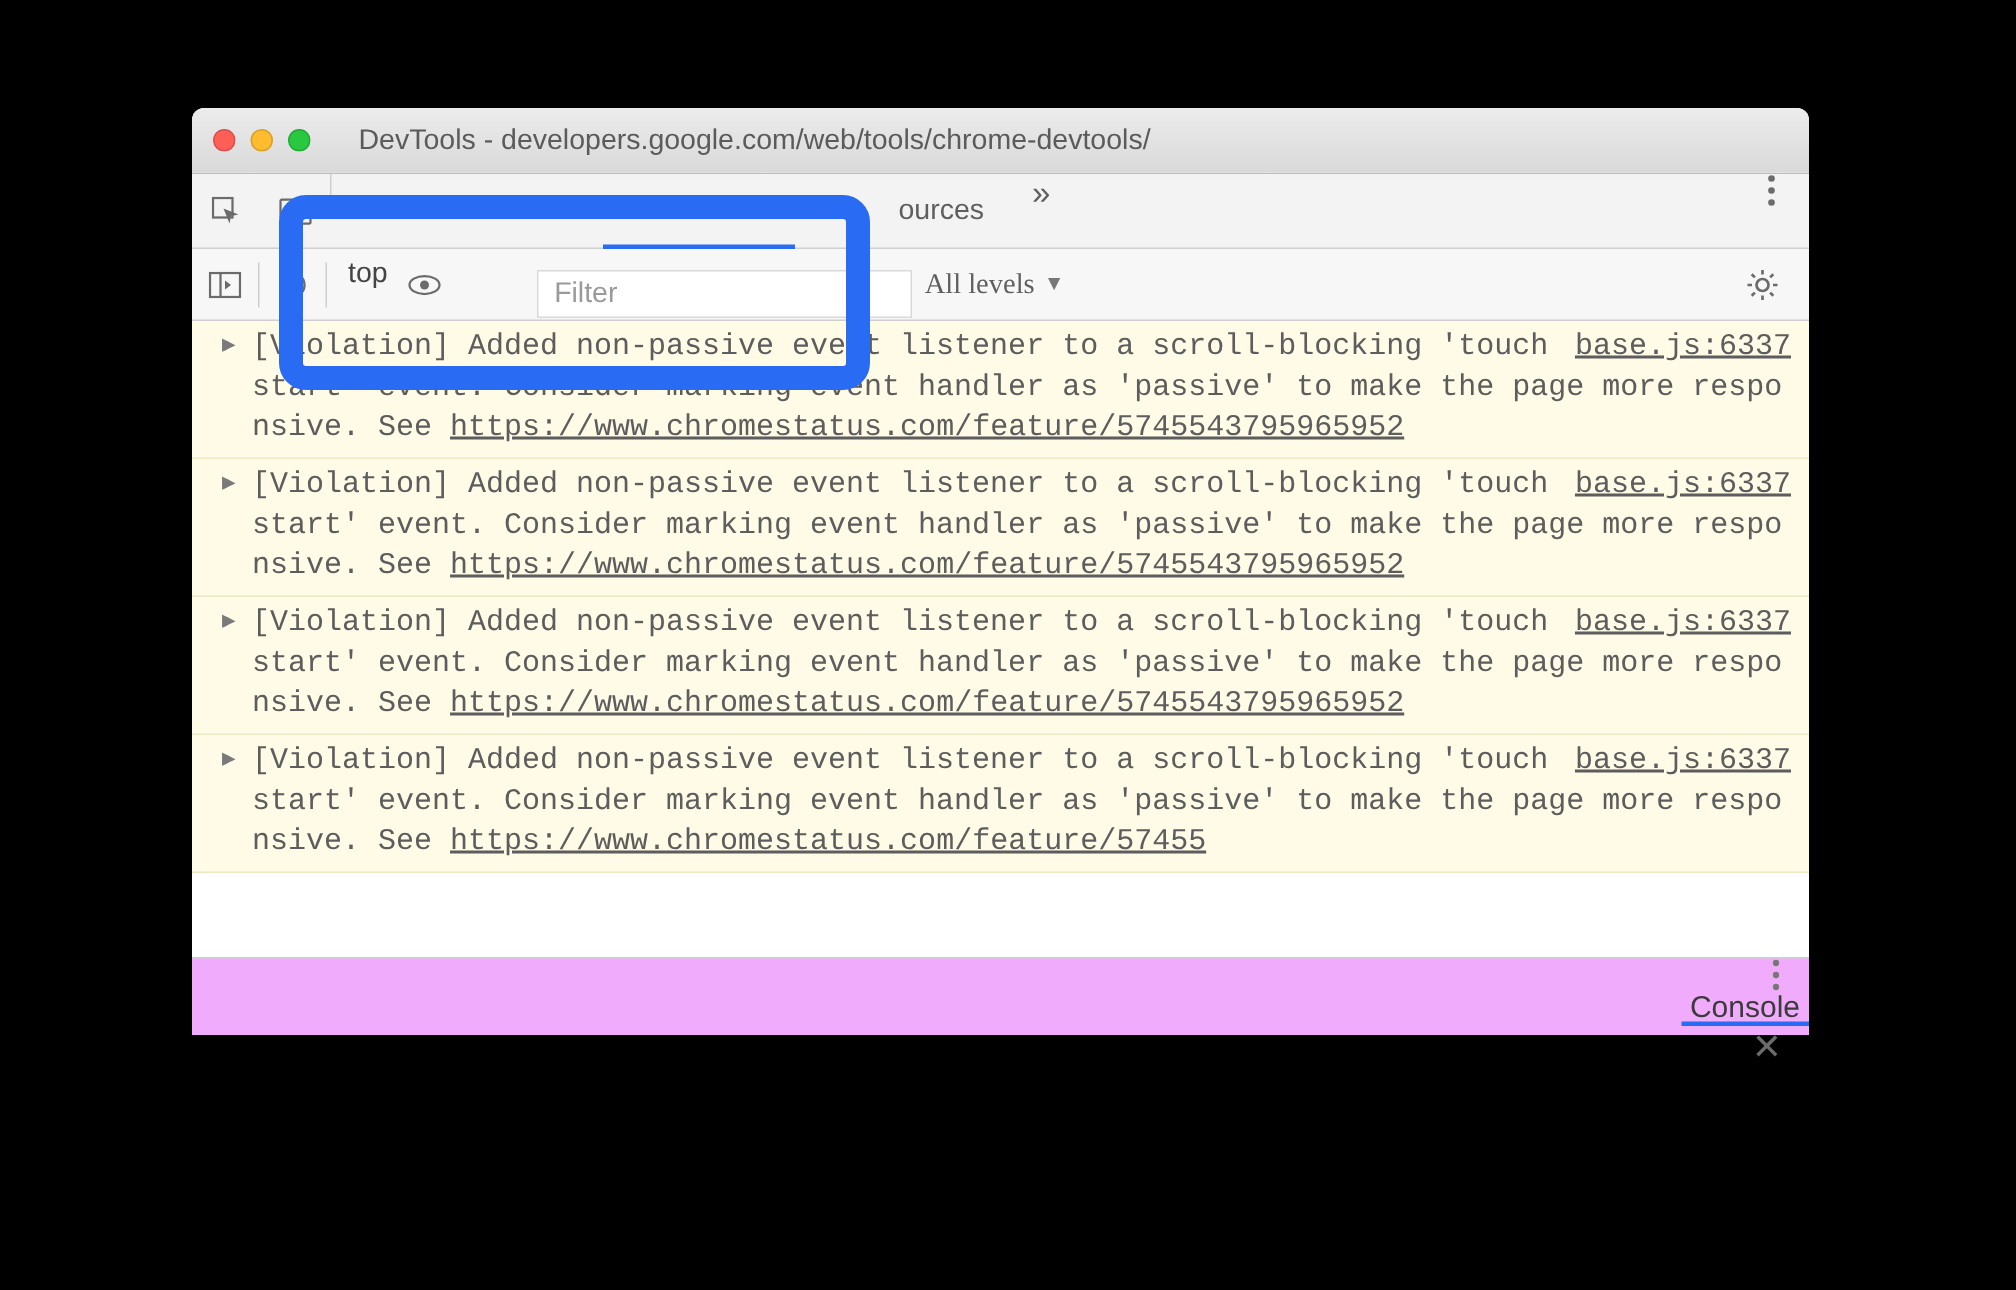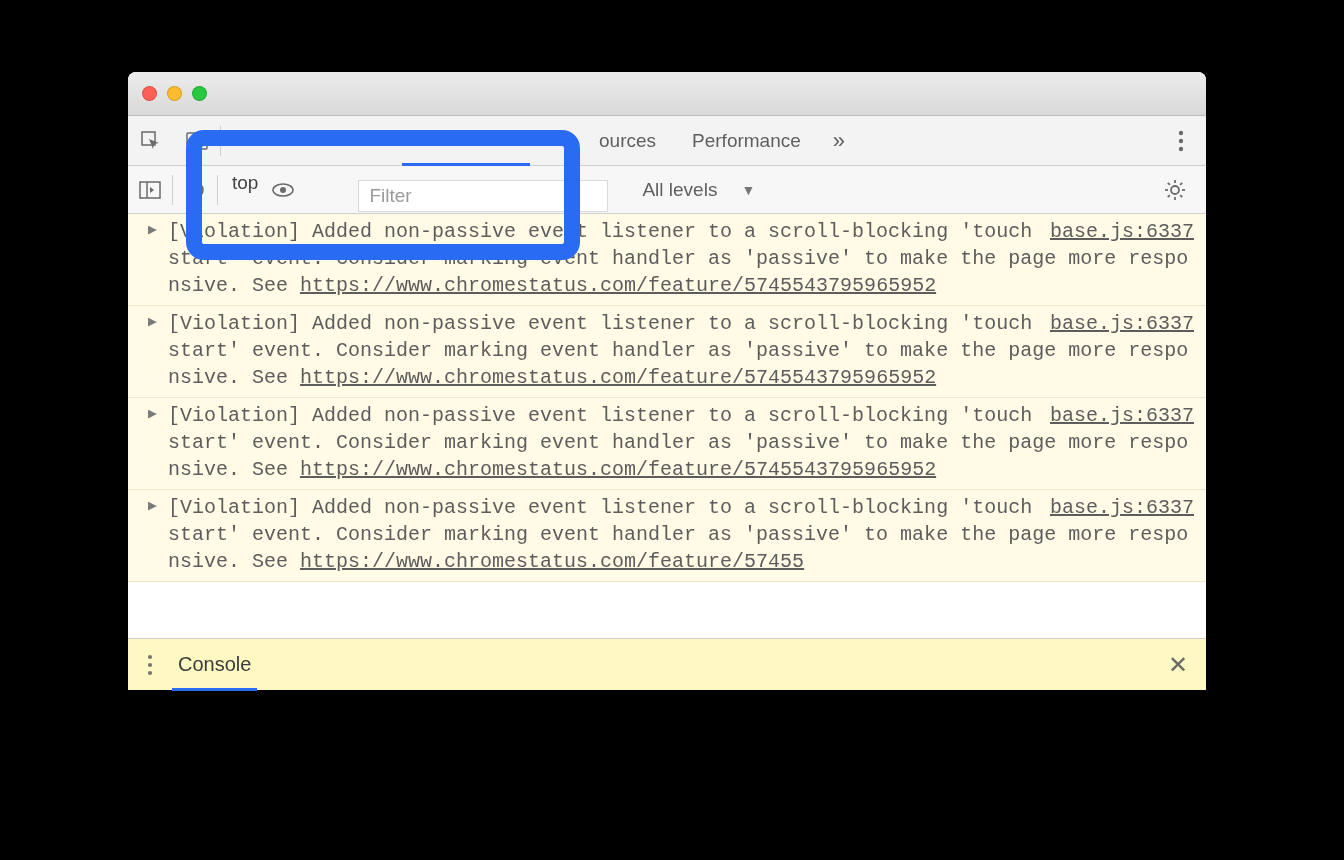--- a/index.html
+++ b/index.html
@@ -38,21 +38,20 @@
   .dot.red    { background: #ff5f57; }
   .dot.yellow { background: #febc2e; }
   .dot.green  { background: #28c840; }
   .title { flex: 1; text-align: left; padding-left: 22px; color: #5b5b5b; font-size: 19px; white-space: nowrap; overflow: hidden; text-overflow: ellipsis; }
 
   .toolbar1 {
     height: 50px;
     background: #f3f3f3;
     border-bottom: 1px solid #cfcfcf;
     display: flex;
-    align-items: center;
     font-size: 19px;
     color: #5f5f5f;
     position: relative;
   }
   .tb1-left { display: flex; align-items: center; gap: 0; }
   .icon-btn { width: 46px; height: 50px; display:flex; align-items:center; justify-content:center; color:#6b6b6b; }
   .sep-v { width:1px; height:30px; background:#cfcfcf; }
   .tabs-gap { width: 360px; }
   .tab { padding: 0 18px; height:50px; display:flex; align-items:center; }
   .chev-more { padding: 0 14px; font-size:22px; }
@@ -76,21 +75,21 @@
     flex-direction:column;
   }
   .ctx-select .caret { color:#777; font-size:14px; }
   .filter-input {
     margin-left: 60px;
     height: 32px; width: 250px; background:#fff; border:1px solid #d9d9d9;
     padding: 0 10px; font-size: 19px; color:#333;
     display:flex; align-items:center;margin-top:12px;
   }
   .filter-input span.placeholder { color:#9a9a9a; }
-  .levels { margin-left: 34px; display:flex; align-items:center; gap:24px; }
+  .levels { margin-left: 8px; display:flex; align-items:center; gap:6px;font-family:Liberation Serif, serif; }
   .gear { margin-left:auto; padding-right: 20px; color:#666; }
 
   .highlight-box {
     position:absolute;
     left: 58px; 
     top: 58px;
     width: 394px;
     height: 130px;
     border: 16px solid #2a6bf4;
     border-radius: 18px;
@@ -120,24 +119,25 @@
   .msg .src {
     float:right;
     text-decoration: underline;
     color:#5d5d5d;
     margin-left: 12px;
   }
   .msg .lnk { text-decoration: underline; }
 
   .drawer {
     height: 52px;
-    background:#fef9c3;
+    background:#f0abfc;
     border-top:1px solid #cfcfcf;
-    display:flex; align-items:center;
+    display:flex; align-items:flex-end;
     position:relative;
+    flex-direction:column;
   }
   .drawer .kebab { width:44px; display:flex; align-items:center; justify-content:center; color:#777; font-size:20px;}
   .drawer .drawer-tab { height:52px; display:flex; align-items:center; padding: 0 6px; color:#3b3b3b; font-size:20px; position:relative;}
   .drawer .drawer-tab::after {
     content:""; position:absolute; left:0; right:0; bottom:0; height:3px; background:#2a6bf4;
   }
   .drawer .close { margin-left:auto; padding-right:18px; color:#6b6b6b; font-size:24px; font-weight:300; }
 
   svg { display:block; }
 </style>
@@ -145,20 +145,21 @@
 <body>
 
 <div class="window">
 
   <div class="titlebar">
     <div class="traffic">
       <div class="dot red"></div>
       <div class="dot yellow"></div>
       <div class="dot green"></div>
     </div>
+    <div class="title">DevTools - developers.google.com/web/tools/chrome-devtools/</div>
   </div>
 
   <div class="toolbar1">
     <div class="tb1-left">
       <div class="icon-btn">
         <svg width="20" height="20" viewBox="0 0 20 20">
             <rect x="1" y="1" width="13" height="13" fill="none" stroke="#6b6b6b" stroke-width="1.5"></rect>
             <path d="M8 8 L18 12 L13 13 L12 18 Z" fill="#6b6b6b"></path>
           </svg>
       </div>
@@ -167,23 +168,20 @@
             <rect x="1" y="1" width="15" height="12" rx="1" fill="none" stroke="#6b6b6b" stroke-width="1.5"></rect>
             <rect x="13" y="5" width="8" height="12" rx="1" fill="#f3f3f3" stroke="#6b6b6b" stroke-width="1.5"></rect>
           </svg>
       </div>
     </div>
     <div class="sep-v"></div>
     <div class="tabs-gap"></div>
     <div class="tab">
       <span>ources</span>
     </div>
-    <div class="tab">
-      <span>Performance</span>
-    </div>
     <div class="chev-more">
       <span>»</span>
     </div>
     <div class="kebab-right">
       <span>
         <svg width="6" height="22" viewBox="0 0 6 22">
             <circle cx="3" cy="3" r="2.2" fill="#6b6b6b"></circle>
             <circle cx="3" cy="11" r="2.2" fill="#6b6b6b"></circle>
             <circle cx="3" cy="19" r="2.2" fill="#6b6b6b"></circle>
           </svg>

